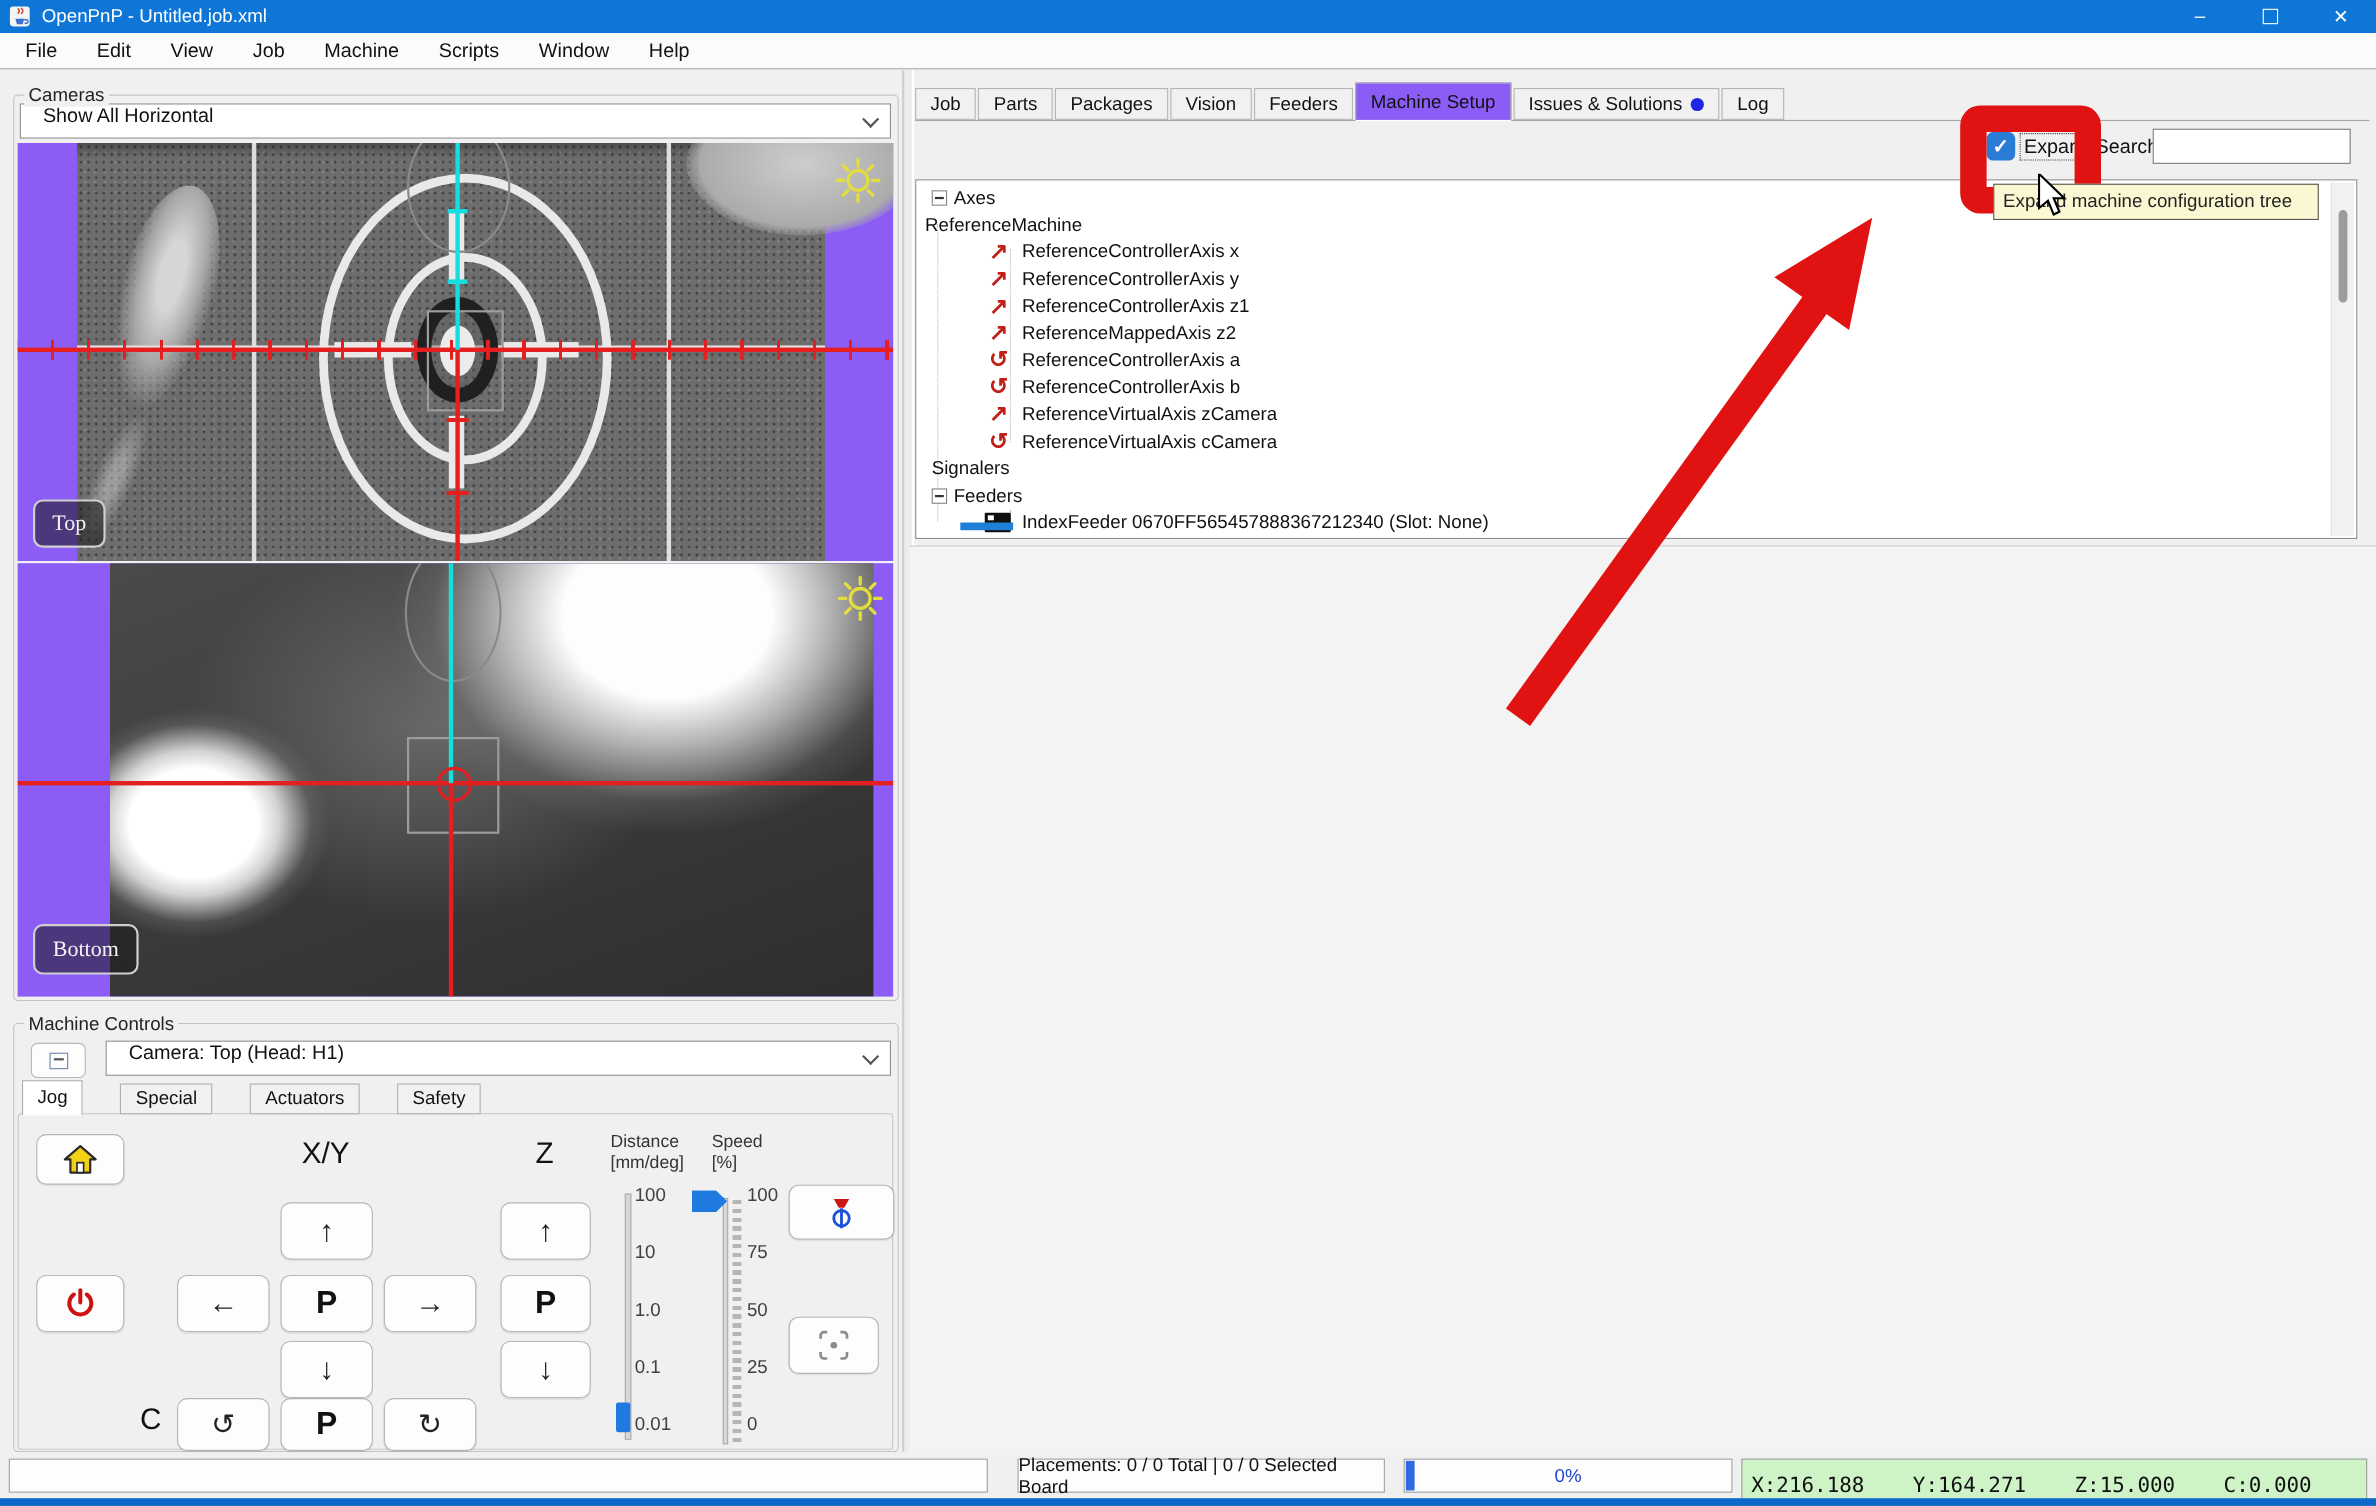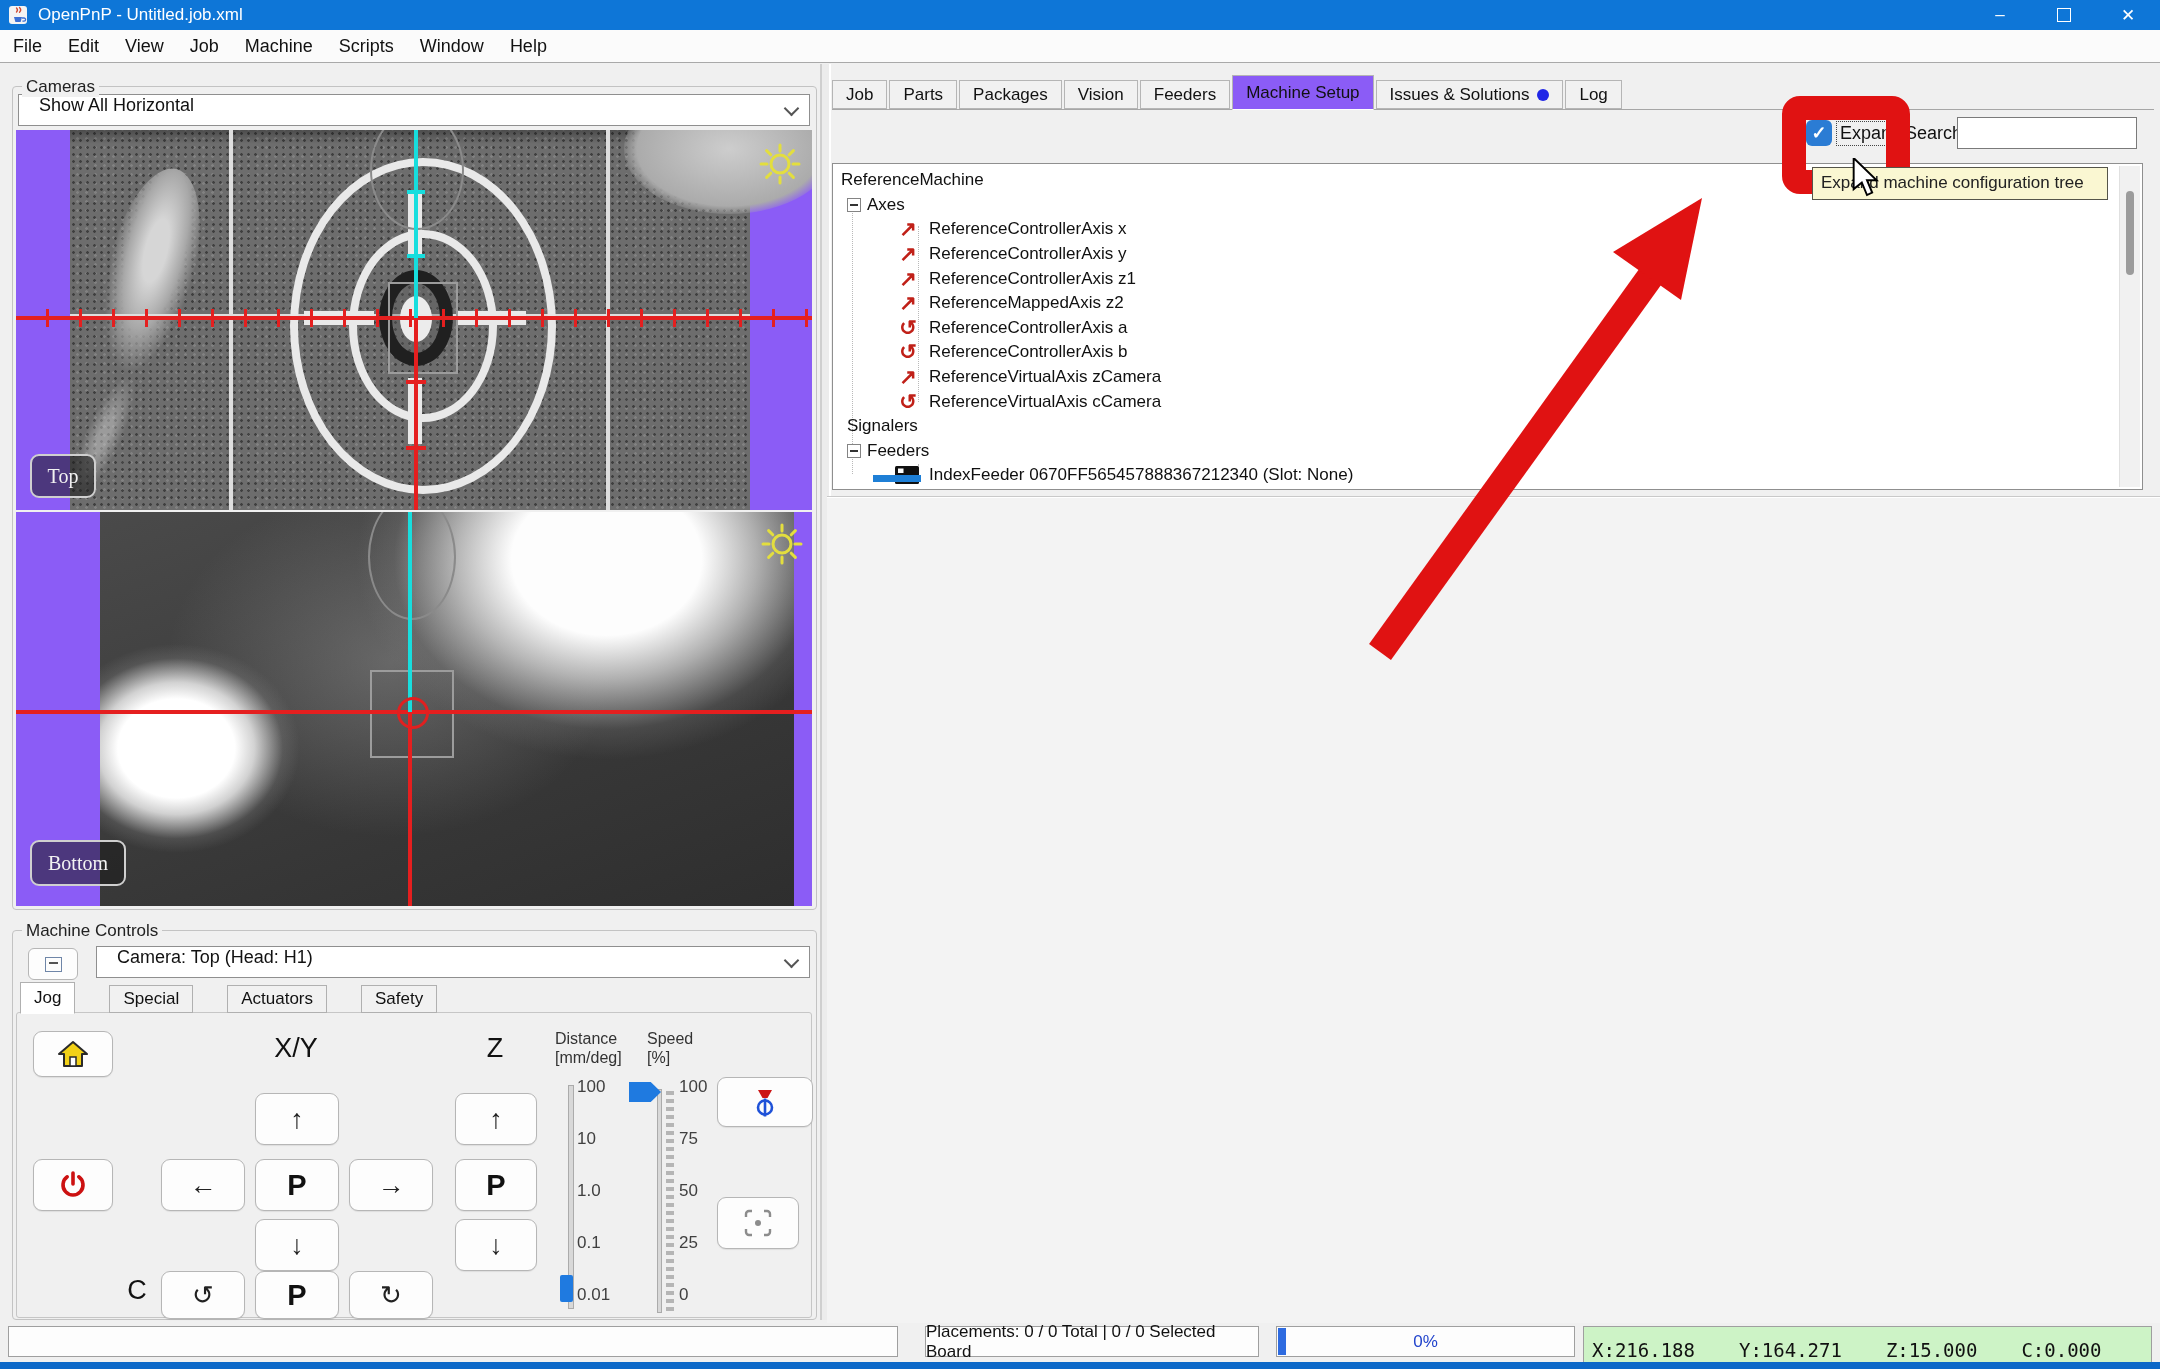--- a/index.html
+++ b/index.html
@@ -9,21 +9,21 @@
   #titlebar{position:absolute;left:0;top:0;width:2160px;height:30px;background:#0e76d7;color:#fff;
             display:flex;align-items:center;}
   #titlebar .appico{margin:0 10px 0 8px;width:20px;height:20px;flex:0 0 auto;}
   #titlebar .ttl{font-size:17px;}
   #wincontrols{position:absolute;right:0;top:0;height:30px;display:flex;}
   .wbtn{width:64px;height:30px;display:flex;align-items:center;justify-content:center;color:#fff;font-size:17px;}
   .maxbox{width:12px;height:12px;border:1.5px solid #fff;}
   
   #menubar{position:absolute;left:0;top:30px;width:2160px;height:32px;background:#fbfbfb;
            border-bottom:1px solid #a9a9a9;display:flex;align-items:center;}
-  .menu-item{padding:0 13px;font-size:18px;line-height:31px;}
+  .menu-item{padding:0 13px;font-size:18px;line-height:31px;margin-left:10px;}
   
   .group{position:absolute;border:1px solid #c3c3c3;border-radius:4px;}
   .group-label{position:absolute;font-size:17px;color:#222;background:#f0f0f0;padding:0 4px;z-index:2;}
   
   .combo{position:absolute;background:#fff;border:1px solid #8f8f8f;display:flex;align-items:flex-start;
          font-size:18px;padding-left:20px;box-sizing:border-box;}
   .combo .chev{position:absolute;right:12px;top:50%;width:9px;height:9px;margin-top:-7px;
          border-right:2px solid #555;border-bottom:2px solid #555;transform:rotate(45deg);}
   
   .cam{position:absolute;left:16px;width:796px;background:#8b5cf6;overflow:hidden;font-family:Liberation Serif, serif;}
@@ -384,26 +384,26 @@
         <span>✓</span>
       </div>
     <div id="expand-lbl">Expand</div>
     <div id="search-lbl">Search</div>
     <input id="search-input" value="" style="">
     <div id="treepanel">
       <div class="guide" style="left:19px;top:40px;height:270px;"></div>
       <div class="guide" style="left:85px;top:62px;height:176px;"></div>
       <div class="guide" style="left:85px;top:300px;height:14px;"></div>
       <div id="treerows" style="position:relative;padding-top:4px;">
-          <div class="tree-row lvl0">
-            <span class="tlabel">ReferenceMachine</span>
-          </div>
           <div class="tree-row lvl1">
             <span class="expander"></span>
             <span class="tlabel">Axes</span>
+          </div>
+          <div class="tree-row lvl0">
+            <span class="tlabel">ReferenceMachine</span>
           </div>
           <div class="tree-row lvl2">
             <span class="ticon lin">↗</span>
             <span class="tlabel">ReferenceControllerAxis x</span>
           </div>
           <div class="tree-row lvl2">
             <span class="ticon lin">↗</span>
             <span class="tlabel">ReferenceControllerAxis y</span>
           </div>
           <div class="tree-row lvl2">

